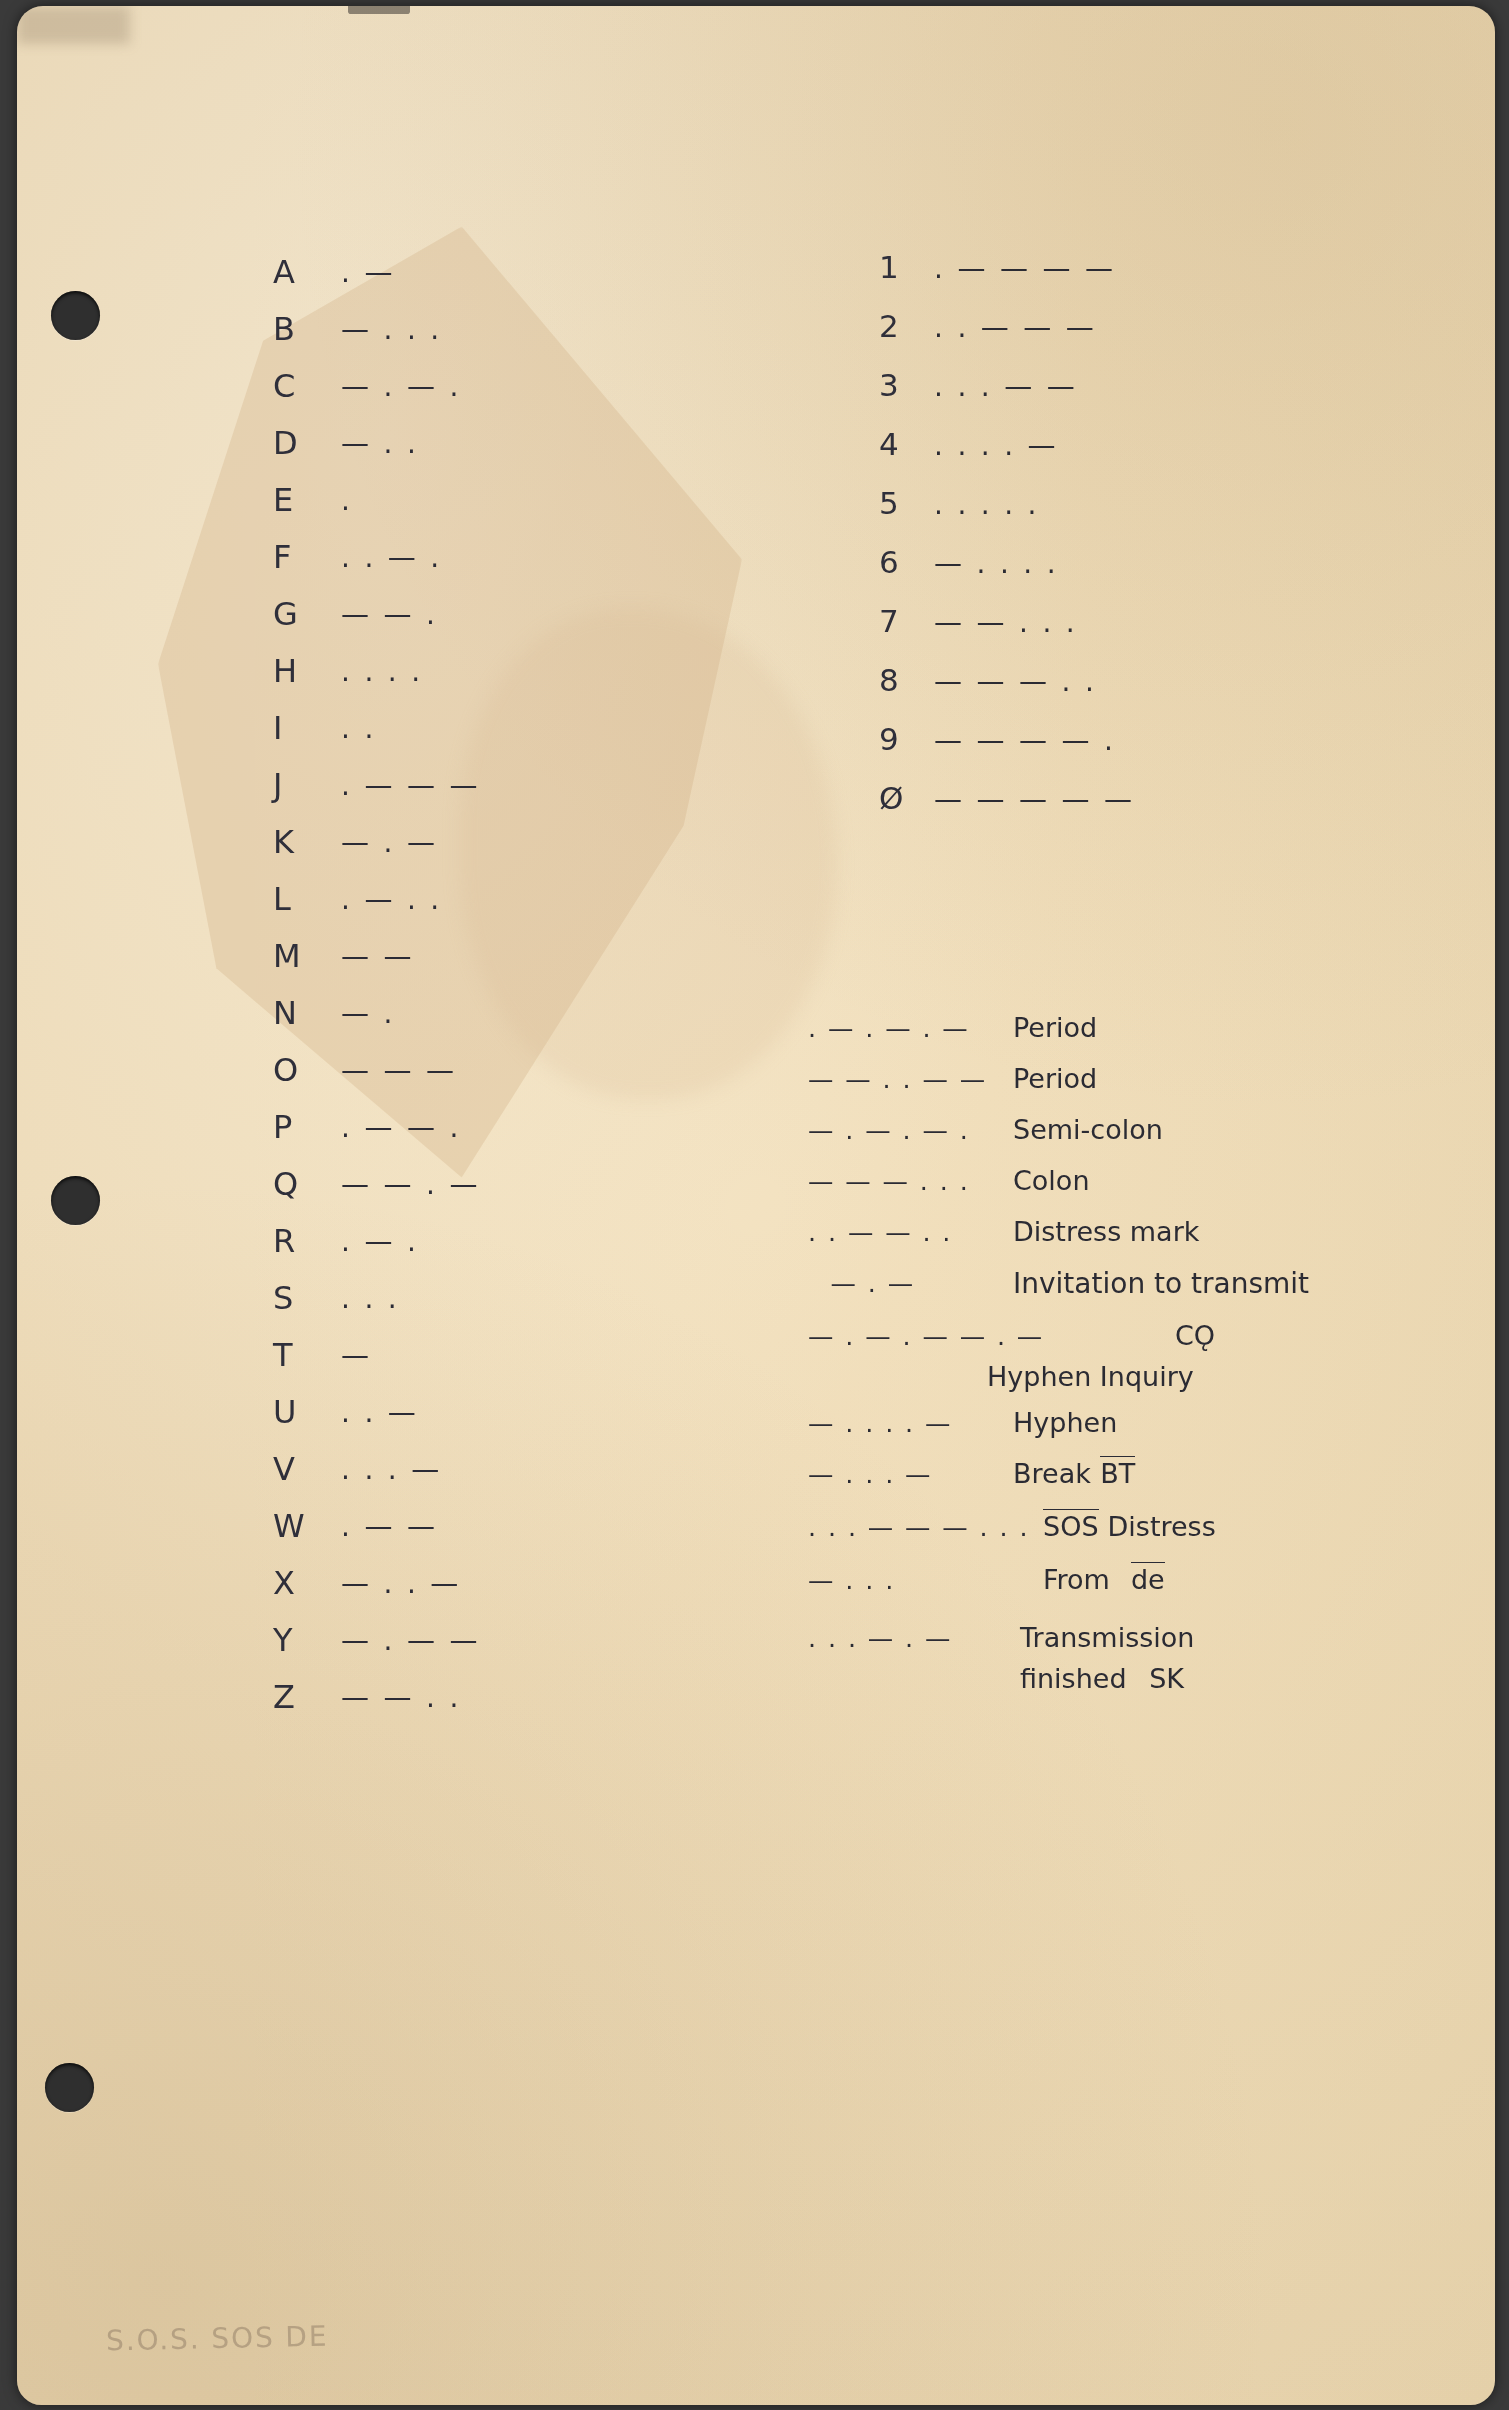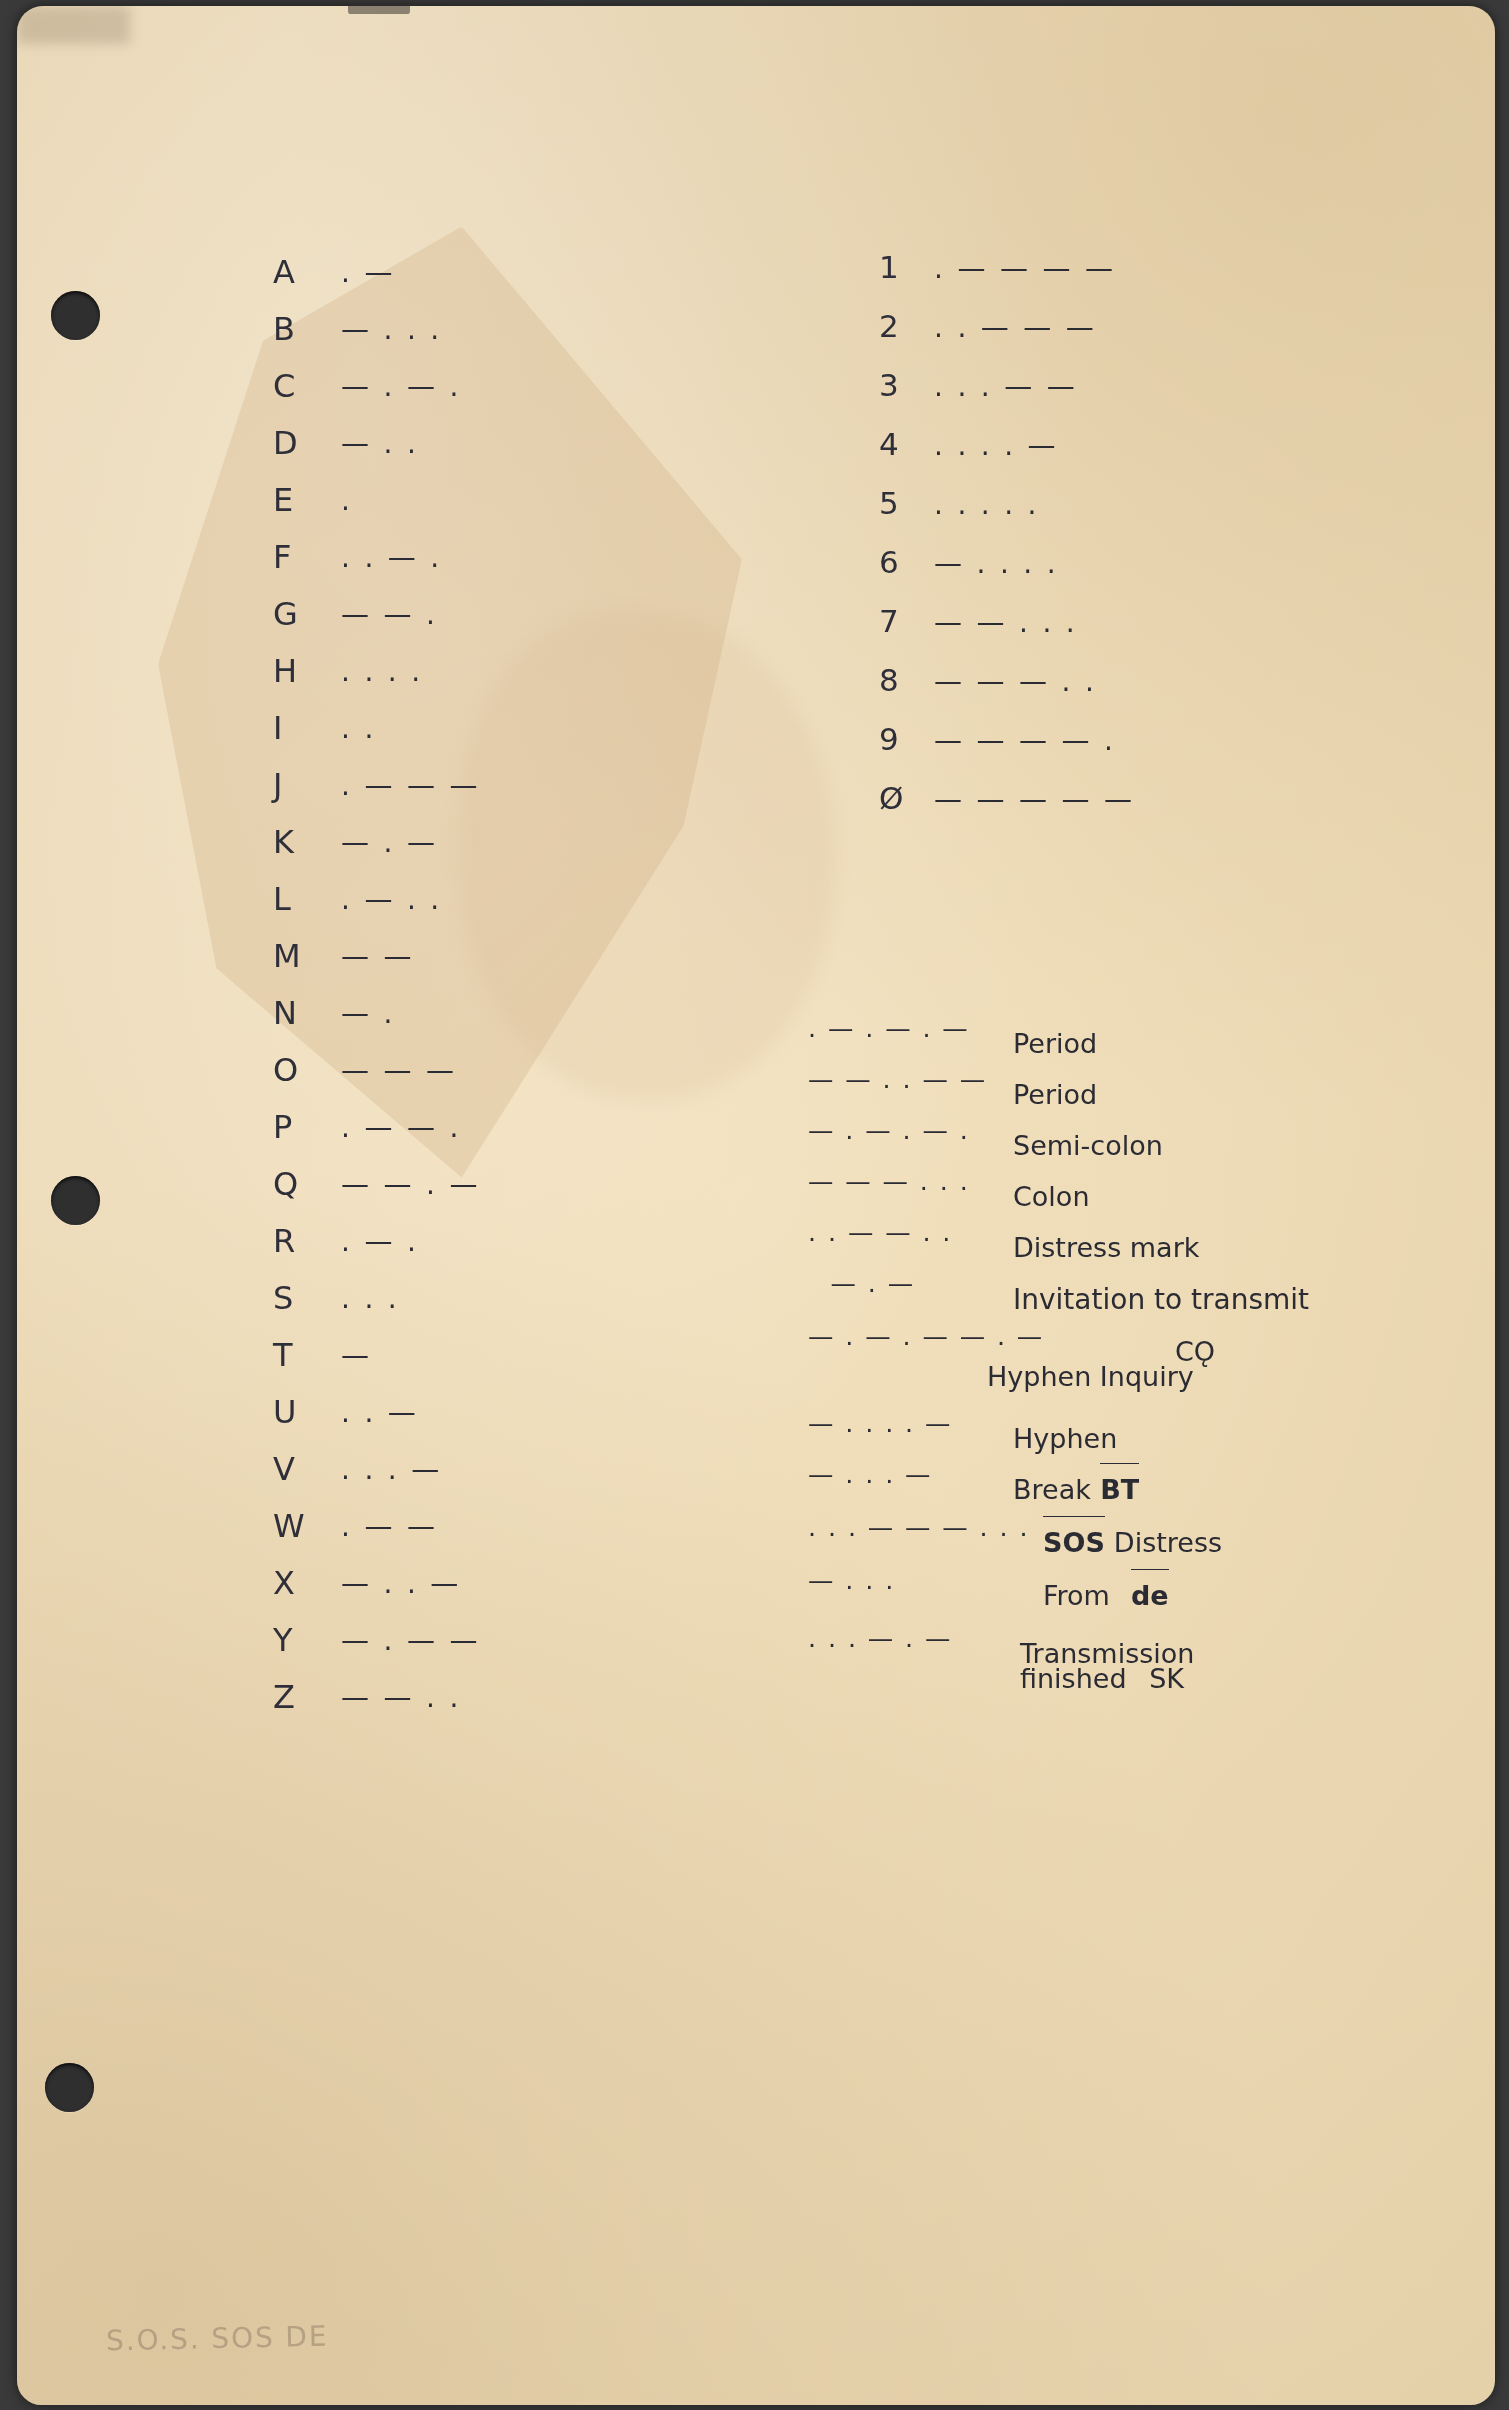--- a/index.html
+++ b/index.html
@@ -151,30 +151,29 @@
     position: absolute;
     left: 0; top: 1.9px;
     width: 198px;
     font-size: 25.4px;
     letter-spacing: 1.9px;
     white-space: nowrap;
     text-align: left;
   }
   .pro-label {
     position: absolute;
-    left: 205px; top: 16px;
+    left: 205px; top: 0px;
     font-size: 27px;
     white-space: nowrap;
     text-align: center;
   }
   .pro-label .over {
     border-top: 1.9px solid #2b2b35;
-    padding-top: 10px;
+    padding-top: 1px;
     margin-left: 9.4px;
-    font-weight: bold;
   }
   .pro-sub {
     position: absolute;
     font-size: 27px;
     white-space: nowrap;
   }
 
   
   #bottom-scrawl {
     position: absolute;

